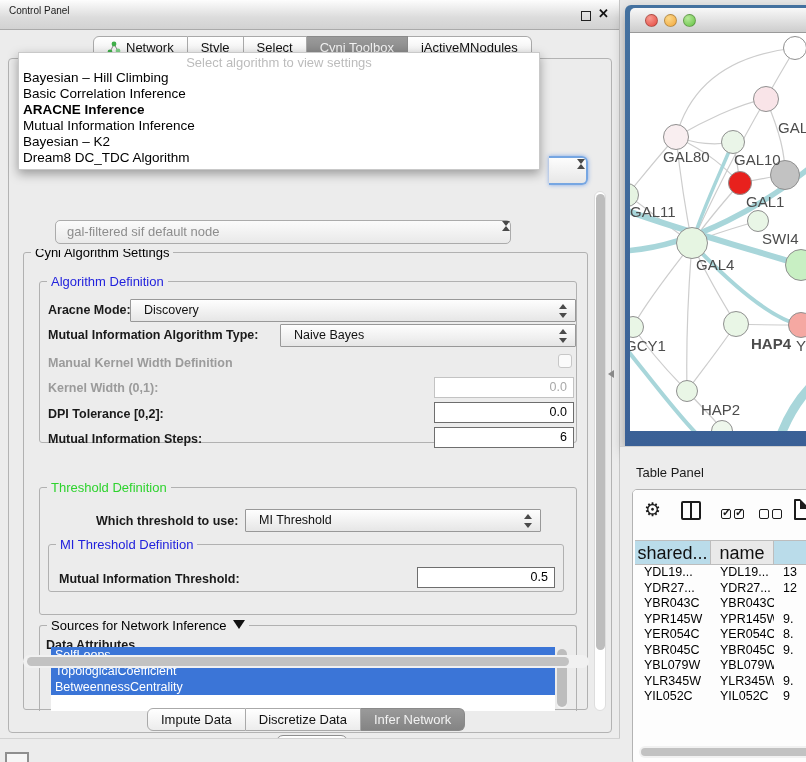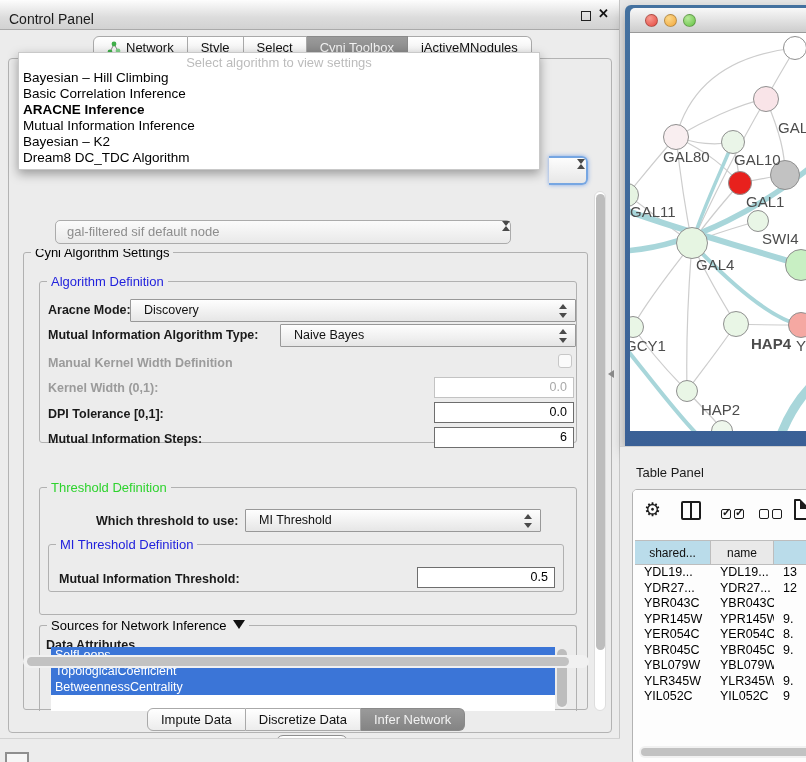--- a/index.html
+++ b/index.html
@@ -4,21 +4,21 @@
 <style>
   * { margin:0; padding:0; box-sizing:border-box; }
   html,body { width:806px; height:762px; }
   body { font-family:"Liberation Sans", sans-serif; background:#e7e7e7; position:relative; overflow:hidden; }
   #app { position:absolute; inset:0; width:806px; height:762px; overflow:hidden; background:#e9e9e9; }
 
   
   .control-panel { position:absolute; left:0; top:0; width:620px; height:738px; background:#ececec; border-right:1px solid #c6c6c6; }
   .titlebar { position:absolute; left:0; top:0; width:100%; height:30px;
     background:linear-gradient(#fdfdfd,#dcdcdc 60%,#d2d2d2); border-bottom:1px solid #aaa; }
-  .titlebar .title { position:absolute; left:9px; top:11px; font-size:14px; color:#1b1b1b;text-align:center; }
+  .titlebar .title { position:absolute; left:9px; top:5px; font-size:10px; color:#1b1b1b;text-align:center; }
   .tb-float { position:absolute; left:581px; top:11px; width:10px; height:10px; border:1.5px solid #222; background:transparent; }
   .tb-close { position:absolute; left:598px; top:6px; font-size:13px; font-weight:bold; color:#111; }
 
   
   .seg-bar { position:absolute; display:flex; height:23px; }
   .seg { background:linear-gradient(#ffffff,#ececec); border:1px solid #a9a9a9; border-left:none;
     font-size:13px; color:#111; display:flex; align-items:center; padding:0 13px; white-space:nowrap; }
   .seg:first-child { border-left:1px solid #a9a9a9; border-radius:6px 0 0 6px; }
   .seg:last-child { border-radius:0 6px 6px 0; }
   .seg.selected { background:linear-gradient(#9a9a9a,#848484); color:#f2f2f2; border-color:#8a8a8a; }
@@ -107,21 +107,21 @@
   .split-cols { position:absolute; left:48px; top:11px; width:20px; height:19px; border:2px solid #1c1c1c; border-radius:2px; }
   .split-cols::after { content:""; position:absolute; left:7px; top:0; width:2px; height:15px; background:#1c1c1c; }
   .cb { display:inline-block; width:10px; height:10px; border:1.5px solid #1c1c1c; border-radius:2px; margin-right:3px; position:relative; }
   .cb.checked::after { content:"✓"; position:absolute; left:0px; top:-4px; font-size:11px; font-weight:bold; color:#1c1c1c; }
   .cb-group { position:absolute; top:15px; }
   .doc-icon { position:absolute; left:161px; top:9px; width:16px; height:21px; border:2px solid #1c1c1c; border-radius:1px; background:#fff; }
   .doc-icon::after { content:""; position:absolute; right:-2px; top:-2px; border:5px solid #fff; border-left-color:#1c1c1c; border-bottom-color:#1c1c1c; }
 
   .tp-table { position:absolute; left:2px; top:50px; width:200px; }
   .tp-hrow { display:flex; height:25px; border-top:1px solid #bdbdbd; border-bottom:1px solid #bdbdbd; }
-  .tp-hcell { font-size:12px; color:#111; text-align:center; line-height:24px; border-right:1px solid #bdbdbd;
+  .tp-hcell { font-size:18px; color:#111; text-align:center; line-height:24px; border-right:1px solid #bdbdbd;
     background:#e9e9e9; overflow:hidden; white-space:nowrap; }
   .tp-hcell.hl { background:var(--header-blue); }
   .tp-row { display:flex; height:15.5px; }
   .tp-cell { font-size:12.5px; color:#000; line-height:15px; padding-left:9px; white-space:nowrap; overflow:hidden; }
 </style>
 </head>
 <body>
 
 <div id="app">
 
@@ -199,21 +199,21 @@
                 <i class="dn"></i>
               </div>
           </div>
 
           <div class="form-label disabled" style="left:8px; top:74px;">Manual Kernel Width Definition</div>
           <div class="checkbox" style="left:518px; top:72px;"></div>
 
           <div class="form-label disabled" style="left:8px; top:99px;">Kernel Width (0,1):</div>
           <div class="tfield disabled" style="left:394px; top:95px; width:140px;">0.0</div>
 
-          <div class="form-label" style="left:8px; top:125px;">DPI Tolerance [0,1]:</div>
+          <div class="form-label" style="left:8px; top:125px;">DPI Tolerance [0,2]:</div>
           <div class="tfield" style="left:394px; top:120px; width:140px;">0.0</div>
 
           <div class="form-label" style="left:8px; top:150px;">Mutual Information Steps:</div>
           <div class="tfield" style="left:394px; top:145px; width:140px;">6</div>
         </div>
 
 
         <div class="groupbox" style="left:16px; top:238px; width:538px; height:128px;">
           <div class="gb-title green">Threshold Definition</div>
 

